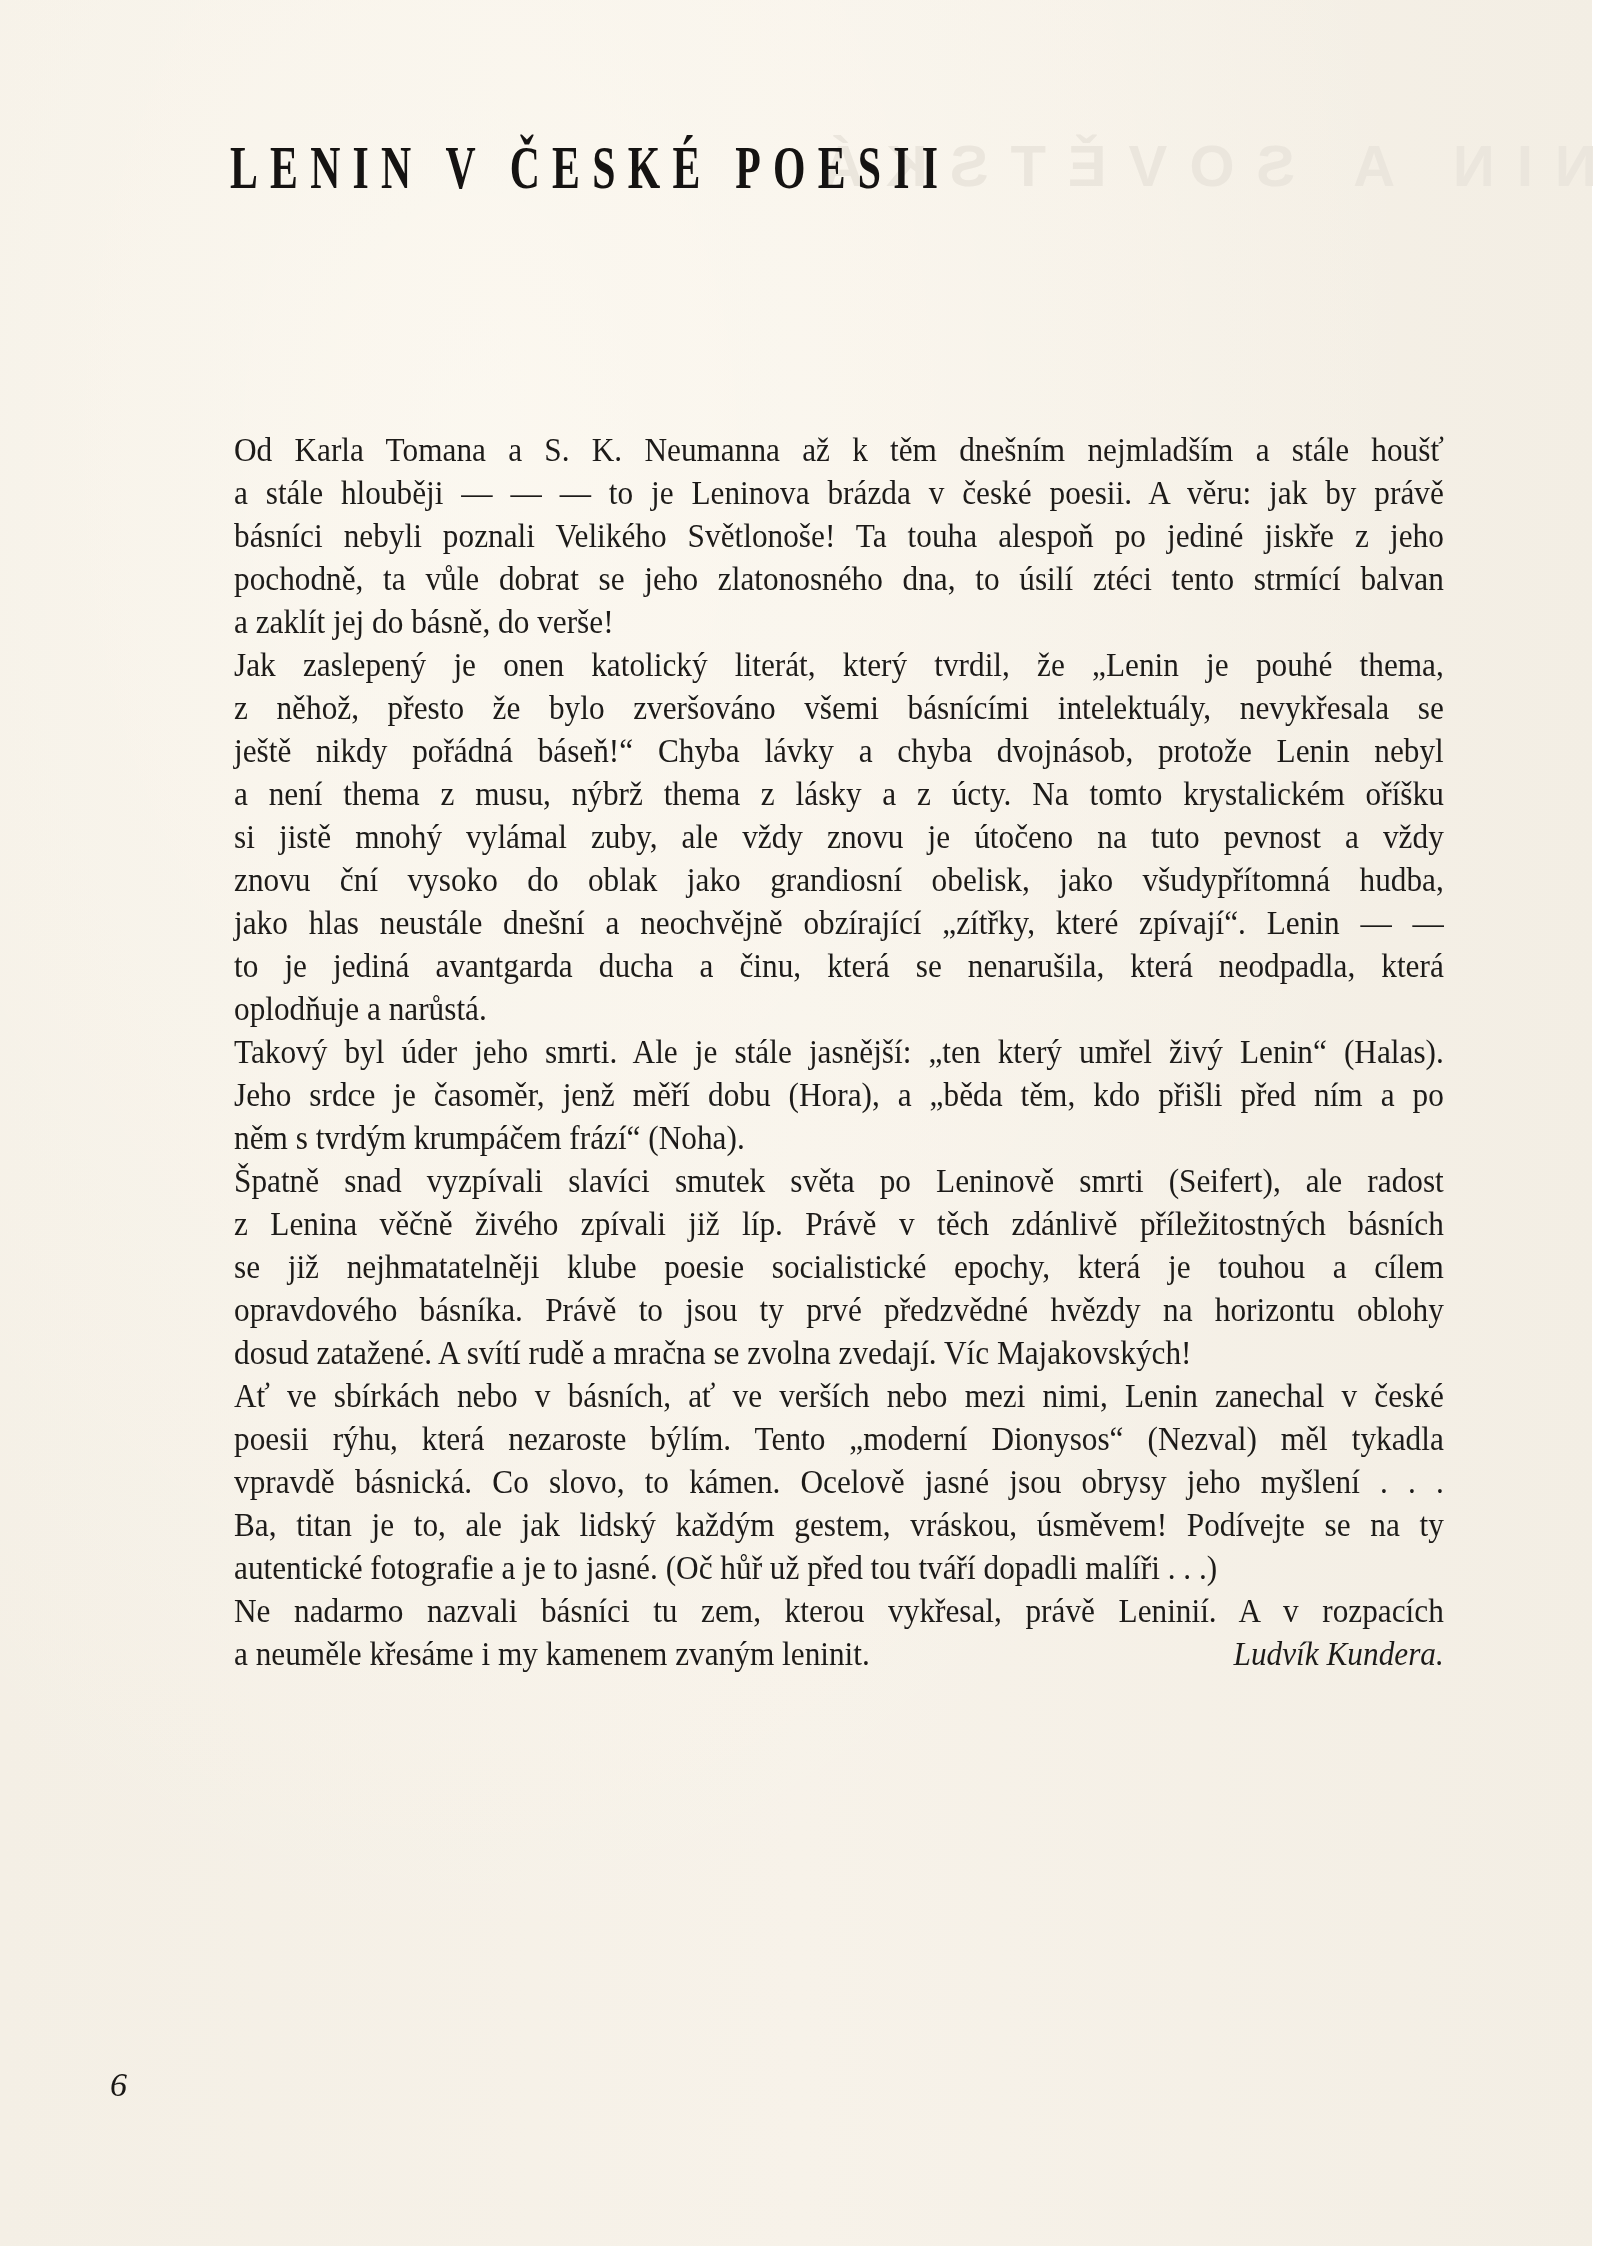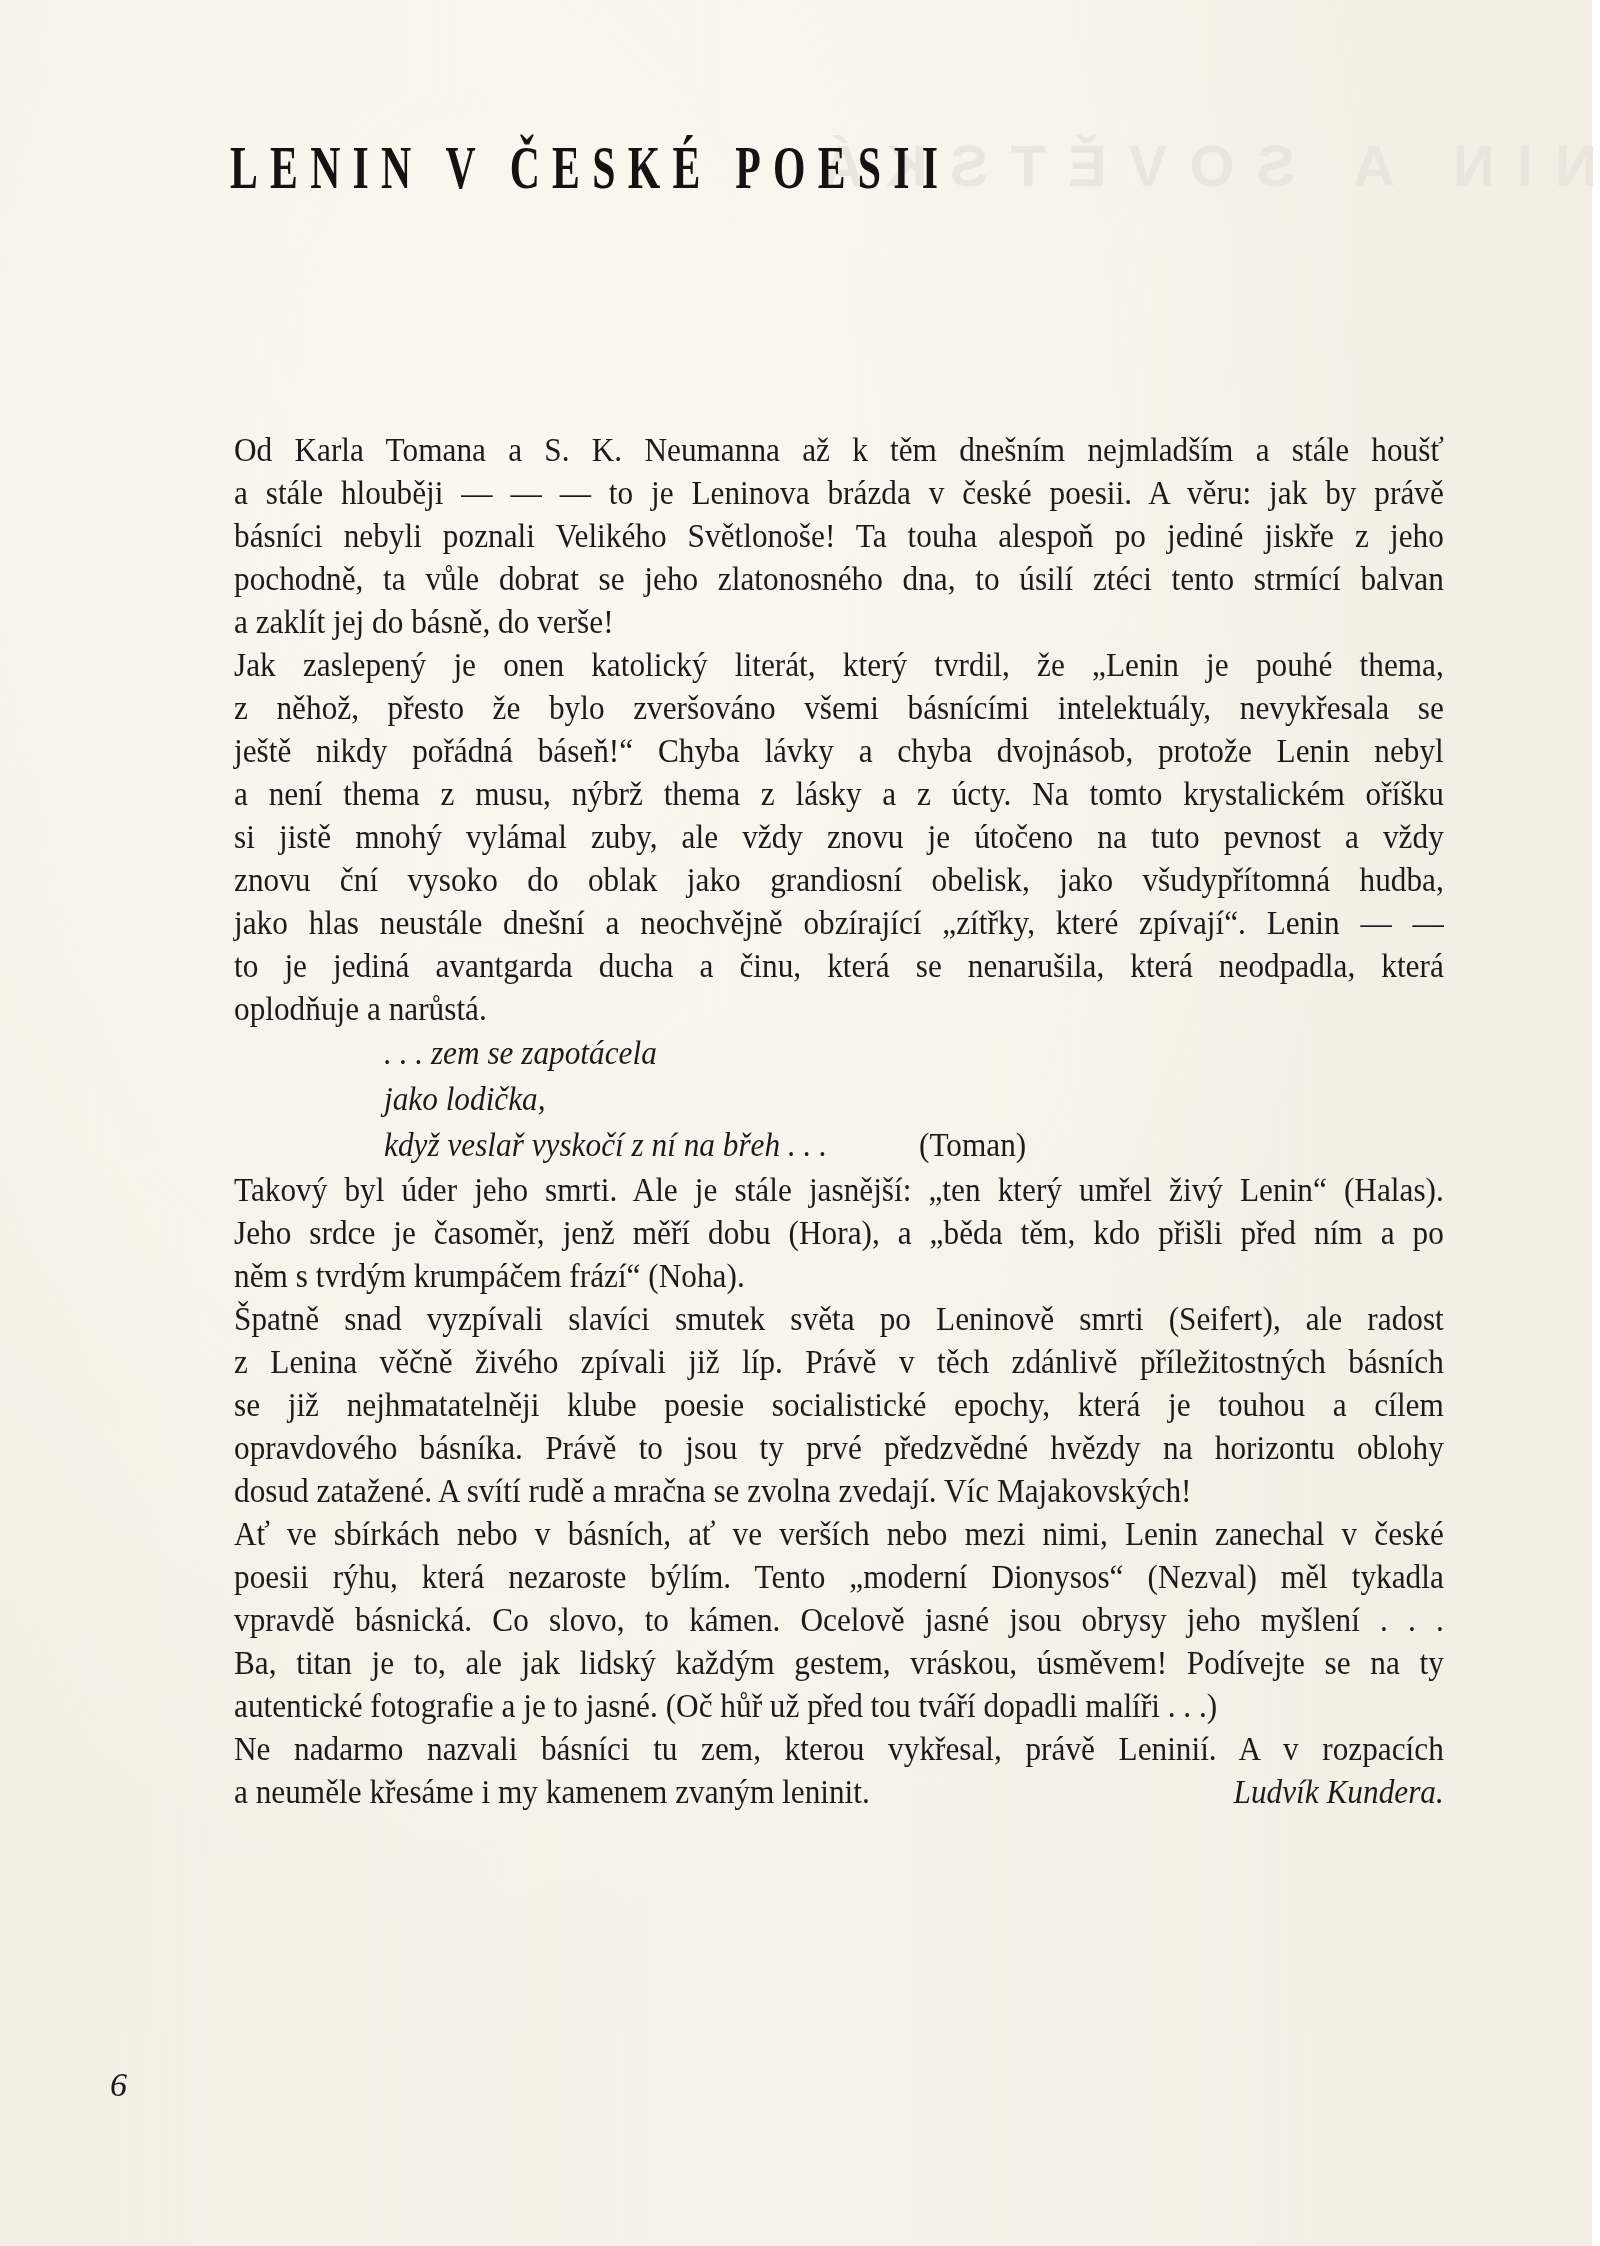--- a/index.html
+++ b/index.html
@@ -137,25 +137,20 @@
     <span class="line">Jak zaslepený je onen katolický literát, který tvrdil, že „Lenin je pouhé thema,</span>
     <span class="line">z něhož, přesto že bylo zveršováno všemi básnícími intelektuály, nevykřesala se</span>
     <span class="line">ještě nikdy pořádná báseň!“ Chyba lávky a chyba dvojnásob, protože Lenin nebyl</span>
     <span class="line">a není thema z musu, nýbrž thema z lásky a z úcty. Na tomto krystalickém oříšku</span>
     <span class="line">si jistě mnohý vylámal zuby, ale vždy znovu je útočeno na tuto pevnost a vždy</span>
     <span class="line">znovu ční vysoko do oblak jako grandiosní obelisk, jako všudypřítomná hudba,</span>
     <span class="line">jako hlas neustále dnešní a neochvějně obzírající „zítřky, které zpívají“. Lenin — —</span>
     <span class="line">to je jediná avantgarda ducha a činu, která se nenarušila, která neodpadla, která</span>
     <span class="line last">oplodňuje a narůstá.</span>
 
-    <div class="poem-block">
-      <span class="poem">. . . zem se zapotácela</span>
-      <span class="poem">jako lodička,</span>
-      <span class="poem"><span>když veslař vyskočí z ní na břeh . . .</span><span class="poem-attr">(Toman)</span></span>
-    </div>
 
     <span class="line">Takový byl úder jeho smrti. Ale je stále jasnější: „ten který umřel živý Lenin“ (Halas).</span>
     <span class="line">Jeho srdce je časoměr, jenž měří dobu (Hora), a „běda těm, kdo přišli před ním a po</span>
     <span class="line last">něm s tvrdým krumpáčem frází“ (Noha).</span>
     <span class="line">Špatně snad vyzpívali slavíci smutek světa po Leninově smrti (Seifert), ale radost</span>
     <span class="line">z Lenina věčně živého zpívali již líp. Právě v těch zdánlivě příležitostných básních</span>
     <span class="line">se již nejhmatatelněji klube poesie socialistické epochy, která je touhou a cílem</span>
     <span class="line">opravdového básníka. Právě to jsou ty prvé předzvědné hvězdy na horizontu oblohy</span>
     <span class="line last">dosud zatažené. A svítí rudě a mračna se zvolna zvedají. Víc Majakovských!</span>
     <span class="line">Ať ve sbírkách nebo v básních, ať ve verších nebo mezi nimi, Lenin zanechal v české</span>

